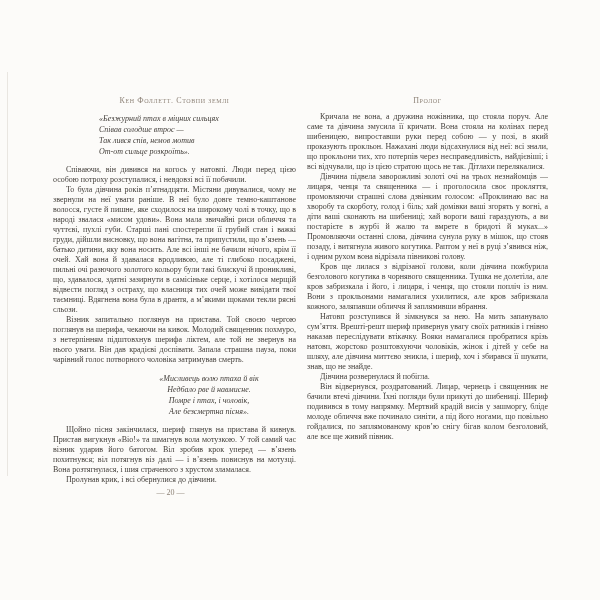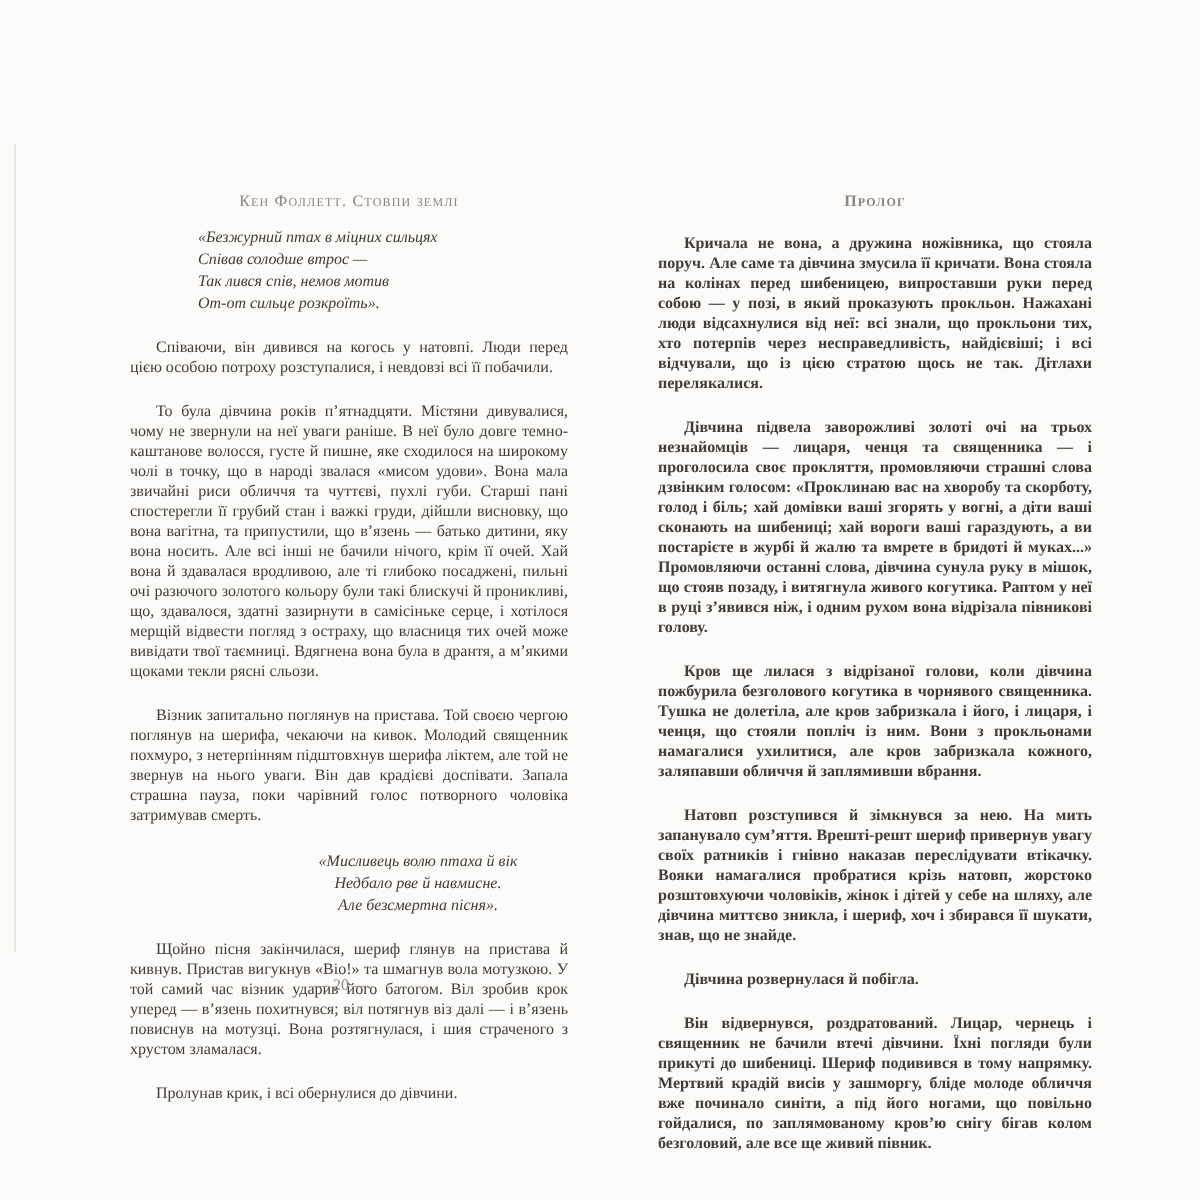--- a/index.html
+++ b/index.html
@@ -10,31 +10,31 @@
     color:#403c38;
     overflow:hidden;
   }
   .spread{position:relative;width:600px;height:476px;}
   .page-edge{
     position:absolute;left:7px;top:72px;bottom:0;
     width:1px;background:#e9e6e1;
   }
   .page{position:absolute;top:96px;}
   .page.left{left:53px;width:243px;}
-  .page.right{left:317px;width:241px;font-weight:bold;}
+  .page.right{left:307px;width:241px;}
   .running-head{
     font-variant:small-caps;
     letter-spacing:.6px;
     text-align:center;
     font-size:8px;
     color:#8e8378;
     margin:0 0 7px 0;
   }
   p.body{
-    margin:12px;
+    margin:0;
     font-size:8px;
     line-height:10px;
     text-align:justify;
     text-indent:13px;
   }
   .poem{
     font-style:italic;
     font-size:8px;
     line-height:11px;
     margin:8px 0 8px 46px;
@@ -66,20 +66,21 @@
       <div class="poem-line">От-от сильце розкроїть».</div>
     </div>
 
     <p class="body">Співаючи, він дивився на когось у натовпі. Люди перед цією особою потроху розступалися, і невдовзі всі її побачили.</p>
     <p class="body">То була дівчина років п’ятнадцяти. Містяни дивувалися, чому не звернули на неї уваги раніше. В неї було довге темно-каштанове волосся, густе й пишне, яке сходилося на широкому чолі в точку, що в народі звалася «мисом удови». Вона мала звичайні риси обличчя та чуттєві, пухлі губи. Старші пані спостерегли її грубий стан і важкі груди, дійшли висновку, що вона вагітна, та припустили, що в’язень — батько дитини, яку вона носить. Але всі інші не бачили нічого, крім її очей. Хай вона й здавалася вродливою, але ті глибоко посаджені, пильні очі разючого золотого кольору були такі блискучі й проникливі, що, здавалося, здатні зазирнути в самісіньке серце, і хотілося мерщій відвести погляд з остраху, що власниця тих очей може вивідати твої таємниці. Вдягнена вона була в дрантя, а м’якими щоками текли рясні сльози.</p>
     <p class="body">Візник запитально поглянув на пристава. Той своєю чергою поглянув на шерифа, чекаючи на кивок. Молодий священник похмуро, з нетерпінням підштовхнув шерифа ліктем, але той не звернув на нього уваги. Він дав крадієві доспівати. Запала страшна пауза, поки чарівний голос потворного чоловіка затримував смерть.</p>
 
     <div class="poem mid">
       <div class="poem-line">«Мисливець волю птаха й вік</div>
       <div class="poem-line">Недбало рве й навмисне.</div>
+      <div class="poem-line">Помре і птах, і чоловік,</div>
       <div class="poem-line">Але безсмертна пісня».</div>
     </div>
 
     <p class="body">Щойно пісня закінчилася, шериф глянув на пристава й кивнув. Пристав вигукнув «Віо!» та шмагнув вола мотузкою. У той самий час візник ударив його батогом. Віл зробив крок уперед — в’язень похитнувся; віл потягнув віз далі — і в’язень повиснув на мотузці. Вона розтягнулася, і шия страченого з хрустом зламалася.</p>
     <p class="body">Пролунав крик, і всі обернулися до дівчини.</p>
   </div>
 
   <div class="page-number">— 20 —</div>
 
   <div class="page right">

